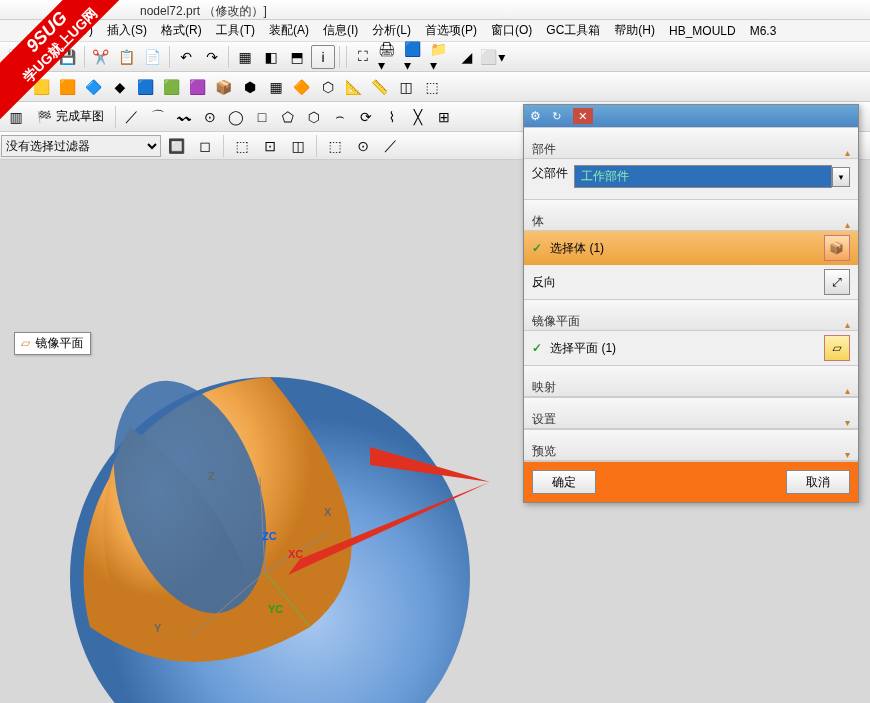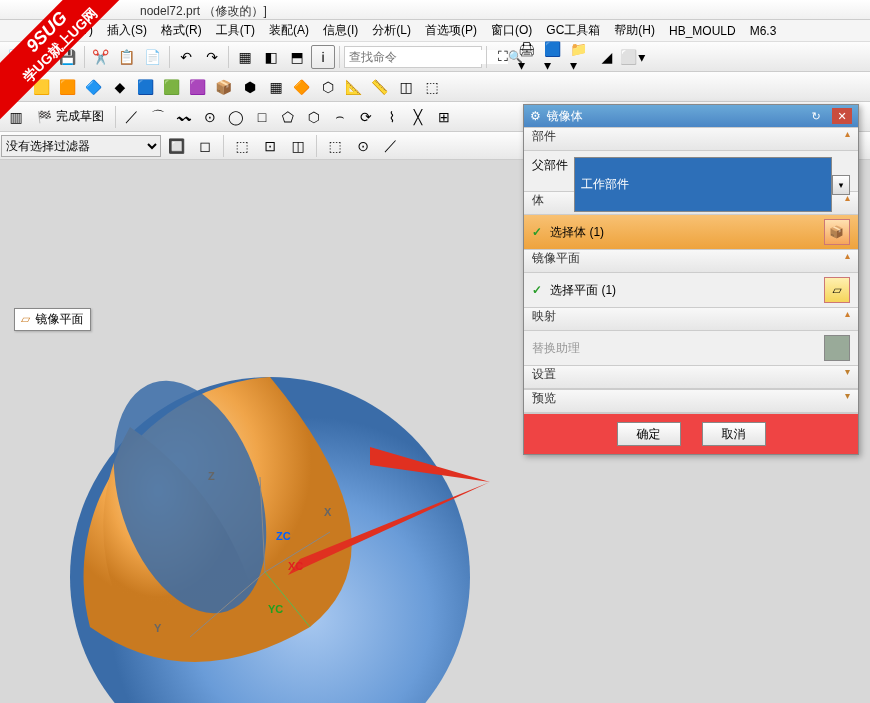--- a/index.html
+++ b/index.html
@@ -21,36 +21,36 @@
 .viewport{position:absolute;left:0;right:0;top:162px;bottom:0;background:#d8d8d8}
 .corner-ribbon{position:absolute;left:-52px;top:18px;width:210px;height:40px;background:#e30000;transform:rotate(-45deg);display:flex;flex-direction:column;align-items:center;justify-content:center;color:#fff;font-weight:bold;z-index:50}
 .corner-ribbon .r1{font-size:18px;font-style:italic}
 .corner-ribbon .r2{font-size:14px}
 .tag-label{position:absolute;background:#fff;border:1px solid #888;padding:2px 6px;font-size:12px;box-shadow:1px 1px 2px rgba(0,0,0,.2)}
 .dialog{position:absolute;left:523px;top:104px;width:336px;background:#f0f0f0;border:1px solid #888;box-shadow:2px 2px 6px rgba(0,0,0,.3)}
 .dlg-title{height:22px;background:linear-gradient(#6aa9d8,#4a86c5);color:#fff;display:flex;align-items:center;padding:0 6px;gap:6px}
 .dlg-title-txt{flex:1}
 .dlg-title-btn{width:20px;height:16px;display:flex;align-items:center;justify-content:center;cursor:pointer;font-size:11px}
 .dlg-close{background:#c94d3f;color:#fff}
-.section-hdr{height:24px;background:linear-gradient(#f8f8f8,#e6e6e6);border-top:1px solid #ccc;border-bottom:1px solid #ccc;display:flex;align-items:flex-start;padding:0 8px;color:#333}
+.section-hdr{height:32px;background:linear-gradient(#f8f8f8,#e6e6e6);border-top:1px solid #ccc;border-bottom:1px solid #ccc;display:flex;align-items:flex-end;padding:0 8px;color:#333}
 .section-hdr .chev{margin-left:auto;color:#d08030;font-size:10px}
 .section-body{padding:6px 8px}
 .row{display:flex;align-items:flex-start;height:28px;gap:6px}
 .row-label{flex:0 0 auto}
 .dd{flex:1;display:flex;align-items:center}
-.dd-val{flex:1;background:#2d6fb8;color:#ffffff;padding:18px 6px;border:1px solid #888}
+.dd-val{flex:1;background:#2d6fb8;color:#86efac;padding:2px 6px;border:1px solid #888}
 .dd-arr{width:18px;height:20px;border:1px solid #888;background:linear-gradient(#fff,#ddd);display:flex;align-items:center;justify-content:center;font-size:9px}
 .pick-row{height:34px;display:flex;align-items:center;padding:0 8px;gap:8px}
 .pick-row.sel{background:linear-gradient(#f8c173,#eea33d)}
 .pick-ico{width:26px;height:26px;border:1px solid #c77;background:linear-gradient(#ffe0b0,#f5a55a);display:flex;align-items:center;justify-content:center;margin-left:auto}
 .check{color:#2a9d2a;font-weight:bold}
 .flip-btn{width:26px;height:26px;border:1px solid #888;background:linear-gradient(#fff,#ddd);margin-left:auto;display:flex;align-items:center;justify-content:center}
 .gray-row{color:#999}
 .swatch{width:26px;height:26px;border:1px solid #888;background:#9a9;margin-left:auto}
-.dlg-footer{padding:8px;display:flex;justify-content:center;gap:21px;border-top:1px solid #ccc;background:#ef4444}
+.dlg-footer{padding:8px;display:flex;justify-content:space-between;gap:21px;border-top:1px solid #ccc;background:#f97316}
 .btn{min-width:64px;height:24px;border:1px solid #888;background:linear-gradient(#fff,#e4e4e4);cursor:pointer;padding:0 10px}
 svg.sphere{position:absolute;left:50px;top:185px}
 .axislbl{position:absolute;font-size:11px;font-weight:bold}
 </style>
 </head>
 <body>
 
 <div class="corner-ribbon">
   <div class="r1">9SUG</div>
   <div class="r2">学UG就上UG网</div>
@@ -86,24 +86,20 @@
   <span class="tbtn">📄</span>
   <span class="sep"></span>
   <span class="tbtn">↶</span>
   <span class="tbtn">↷</span>
   <span class="sep"></span>
   <span class="tbtn">▦</span>
   <span class="tbtn">◧</span>
   <span class="tbtn">⬒</span>
   <span class="tbtn" style="border:1px solid #888">ℹ</span>
   <span class="sep"></span>
-  <div class="searchbox">
-    <input placeholder="查找命令" style="">
-    <span class="searchglass">🔍</span>
-  </div>
   <span class="sep"></span>
   <span class="tbtn">⛶</span>
   <span class="tbtn">🖨▾</span>
   <span class="tbtn">🟦▾</span>
   <span class="tbtn">📁▾</span>
   <span class="tbtn">◢</span>
   <span class="tbtn">⬜▾</span>
 </div>
 
 <div class="toolbar2">
@@ -187,37 +183,36 @@
     <line x1="215" y1="225" x2="280" y2="185" stroke="#888" stroke-width="1"></line>
     <line x1="215" y1="225" x2="140" y2="290" stroke="#888" stroke-width="1"></line>
     <line x1="215" y1="225" x2="210" y2="130" stroke="#888" stroke-width="1"></line>
     <line x1="215" y1="225" x2="260" y2="280" stroke="#5b5" stroke-width="1"></line>
 
     <polygon points="320,100 440,135 320,118" fill="#e03020"></polygon>
     <polygon points="238,228 440,135 250,212" fill="#e03020"></polygon>
     <line x1="260" y1="450" x2="260" y2="500" stroke="#c9a030" stroke-width="3"></line>
     <polygon points="255,500 265,500 260,520" fill="#c9a030"></polygon>
   </svg>
-  <span class="axislbl" style="left:276px;top:368px;color:#0060ff">ZC</span>
-  <span class="axislbl" style="left:288px;top:398px;color:#e02020">XC</span>
+  <span class="axislbl" style="left:262px;top:368px;color:#0060ff">ZC</span>
+  <span class="axislbl" style="left:288px;top:386px;color:#e02020">XC</span>
   <span class="axislbl" style="left:268px;top:441px;color:#20a020">YC</span>
   <span class="axislbl" style="left:324px;top:344px;color:#666">X</span>
   <span class="axislbl" style="left:154px;top:460px;color:#666">Y</span>
   <span class="axislbl" style="left:208px;top:308px;color:#666">Z</span>
 </div>
 
-<div class="tag-label" style="left:14px;top:308px">
+<div class="tag-label" style="left:14px;top:332px">
   <span style="color:#c97a20;margin-right:2px">▱</span>
   <span>镜像平面</span>
 </div>
 
 <div class="dialog">
   <div class="dlg-title">
     <span>⚙</span>
-    <span class="dlg-title-txt">镜像体</span>
     <span class="dlg-title-btn">↻</span>
     <span class="dlg-title-btn dlg-close">✕</span>
   </div>
 
   <div class="section-hdr">
     <span>部件</span>
     <span class="chev">▴</span>
   </div>
   <div class="section-body">
     <div class="row">
@@ -231,39 +226,39 @@
 
   <div class="section-hdr">
     <span>体</span>
     <span class="chev">▴</span>
   </div>
   <div class="pick-row sel">
     <span class="check">✓</span>
     <span>选择体 (1)</span>
     <span class="pick-ico">📦</span>
   </div>
+  <div class="pick-row">
+    <span>反向</span>
+    <span class="flip-btn">⤢</span>
+  </div>
 
   <div class="section-hdr">
     <span>镜像平面</span>
     <span class="chev">▴</span>
   </div>
   <div class="pick-row">
     <span class="check">✓</span>
     <span>选择平面 (1)</span>
     <span class="pick-ico" style="background:linear-gradient(#fff0b0,#f5d55a)">▱</span>
   </div>
 
   <div class="section-hdr">
     <span>映射</span>
     <span class="chev">▴</span>
   </div>
-  <div class="pick-row gray-row">
-    <span>替换助理</span>
-    <span class="swatch"></span>
-  </div>
 
   <div class="section-hdr">
     <span>设置</span>
     <span class="chev" style="color:#c08030">▾</span>
   </div>
   <div class="section-hdr">
     <span>预览</span>
     <span class="chev" style="color:#c08030">▾</span>
   </div>
 

